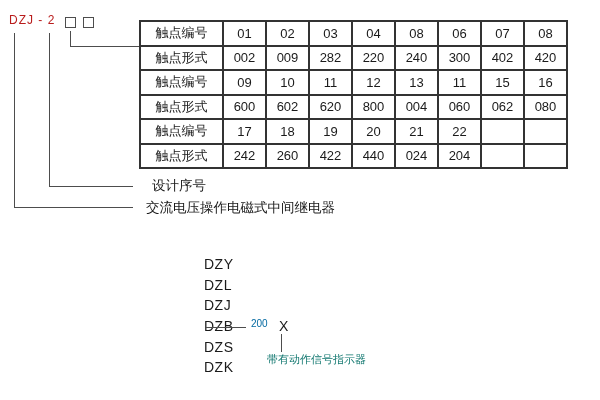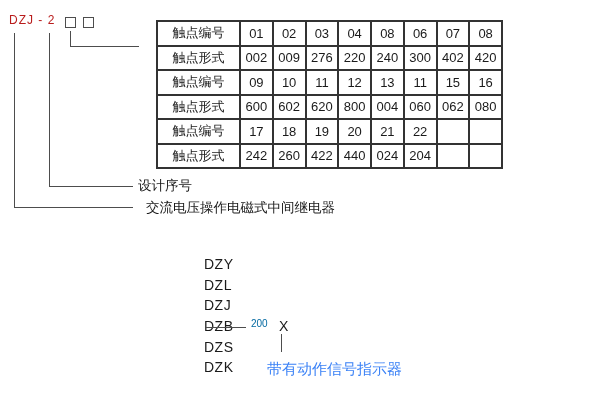--- a/index.html
+++ b/index.html
@@ -38,22 +38,22 @@
   .v1 { left: 70px; top: 31px; width: 1px; height: 15px; }
   .h1 { left: 70px; top: 46px; width: 69px; height: 1px; }
   .v2 { left: 49px; top: 33px; width: 1px; height: 153px; }
   .h2 { left: 49px; top: 186px; width: 84px; height: 1px; }
   .v3 { left: 14px; top: 33px; width: 1px; height: 174px; }
   .h3 { left: 14px; top: 207px; width: 119px; height: 1px; }
 
   
   .contact-table {
     position: absolute;
-    left: 156px; top: 20px;
-    width: 347px;
+    left: 139px; top: 20px;
+    width: 429px;
     border-collapse: collapse;
     table-layout: fixed;
     padding-left: 24px;
   }
   .contact-table td {
     border: 2px solid #333333;
     height: 24.5px;
     text-align: center;
     vertical-align: middle;
     font-size: 13px;
@@ -64,21 +64,21 @@
   .contact-table td.label-cell { width: 83px; }
 
   
   .callout {
     position: absolute;
     font-size: 13.5px;
     line-height: 16px;
     color: #1a1a1a;
     white-space: nowrap;
   }
-  .callout-design { left: 138px; top: 178px; }
+  .callout-design { left: 152px; top: 178px; }
   .callout-relay  { left: 138px; top: 200px; margin-left: 8px; }
 
   
   .model-list {
     position: absolute;
     left: 176px; top: 254px;
     font-size: 14px;
     letter-spacing: 0.5px;
   }
   .model-item {
@@ -92,22 +92,22 @@
   .dzb-number {
     position: absolute; left: 251px; top: 318px;
     font-size: 10px; color: #0369a1;
   }
   .dzb-variant {
     position: absolute; left: 279px; top: 318px;
     font-size: 14px; color: #1a1a1a;
   }
   .variant-vline { left: 281px; top: 334px; width: 1px; height: 18px; }
   .indicator-note {
-    position: absolute; left: 267px; top: 360px;
-    font-size: 15px; color: #3b82f6; white-space: nowrap;
+    position: absolute; left: 267px; top: 352px;
+    font-size: 11px; color: #0f766e; white-space: nowrap;
   }
 </style>
 </head>
 <body>
 
 <div class="canvas">
 
   <div class="model-code">DZJ - 2</div>
   <div class="placeholder-box box-1"></div>
   <div class="placeholder-box box-2"></div>
@@ -129,21 +129,21 @@
           <td>04</td>
           <td>08</td>
           <td>06</td>
           <td>07</td>
           <td>08</td>
         </tr>
         <tr>
           <td class="label-cell">触点形式</td>
           <td>002</td>
           <td>009</td>
-          <td>276</td>
+          <td>282</td>
           <td>220</td>
           <td>240</td>
           <td>300</td>
           <td>402</td>
           <td>420</td>
         </tr>
         <tr>
           <td class="label-cell">触点编号</td>
           <td>09</td>
           <td>10</td>

